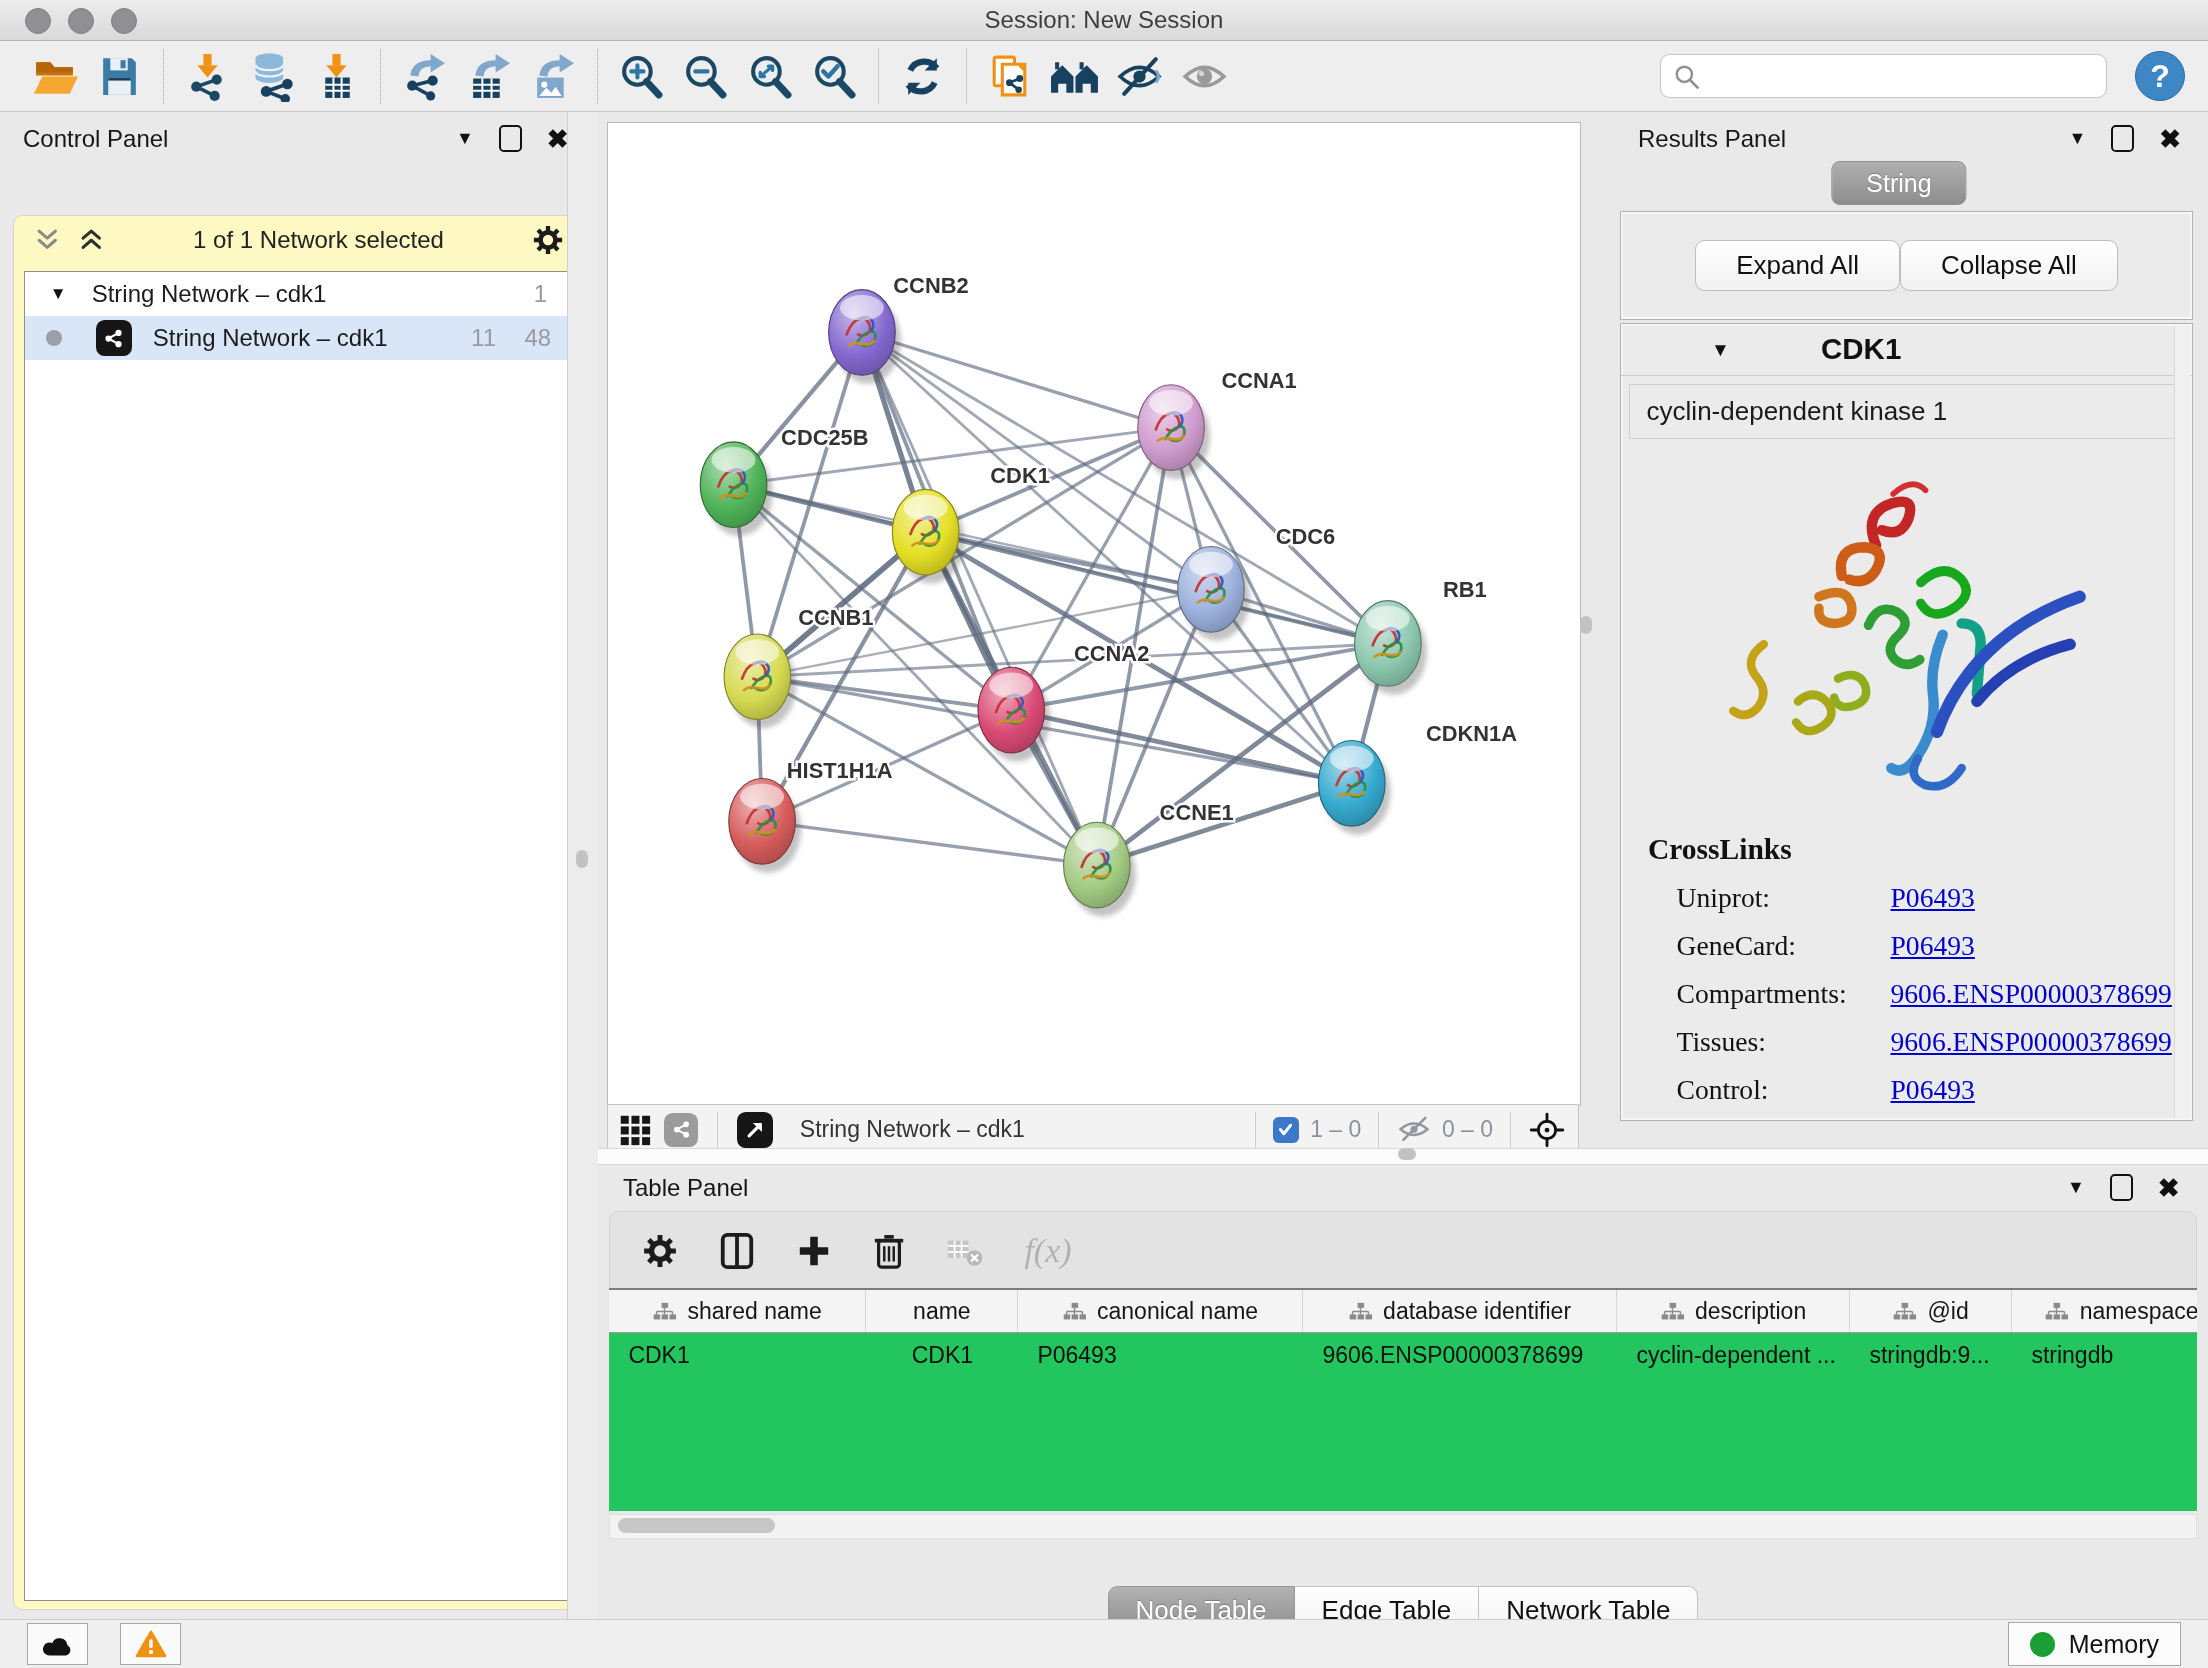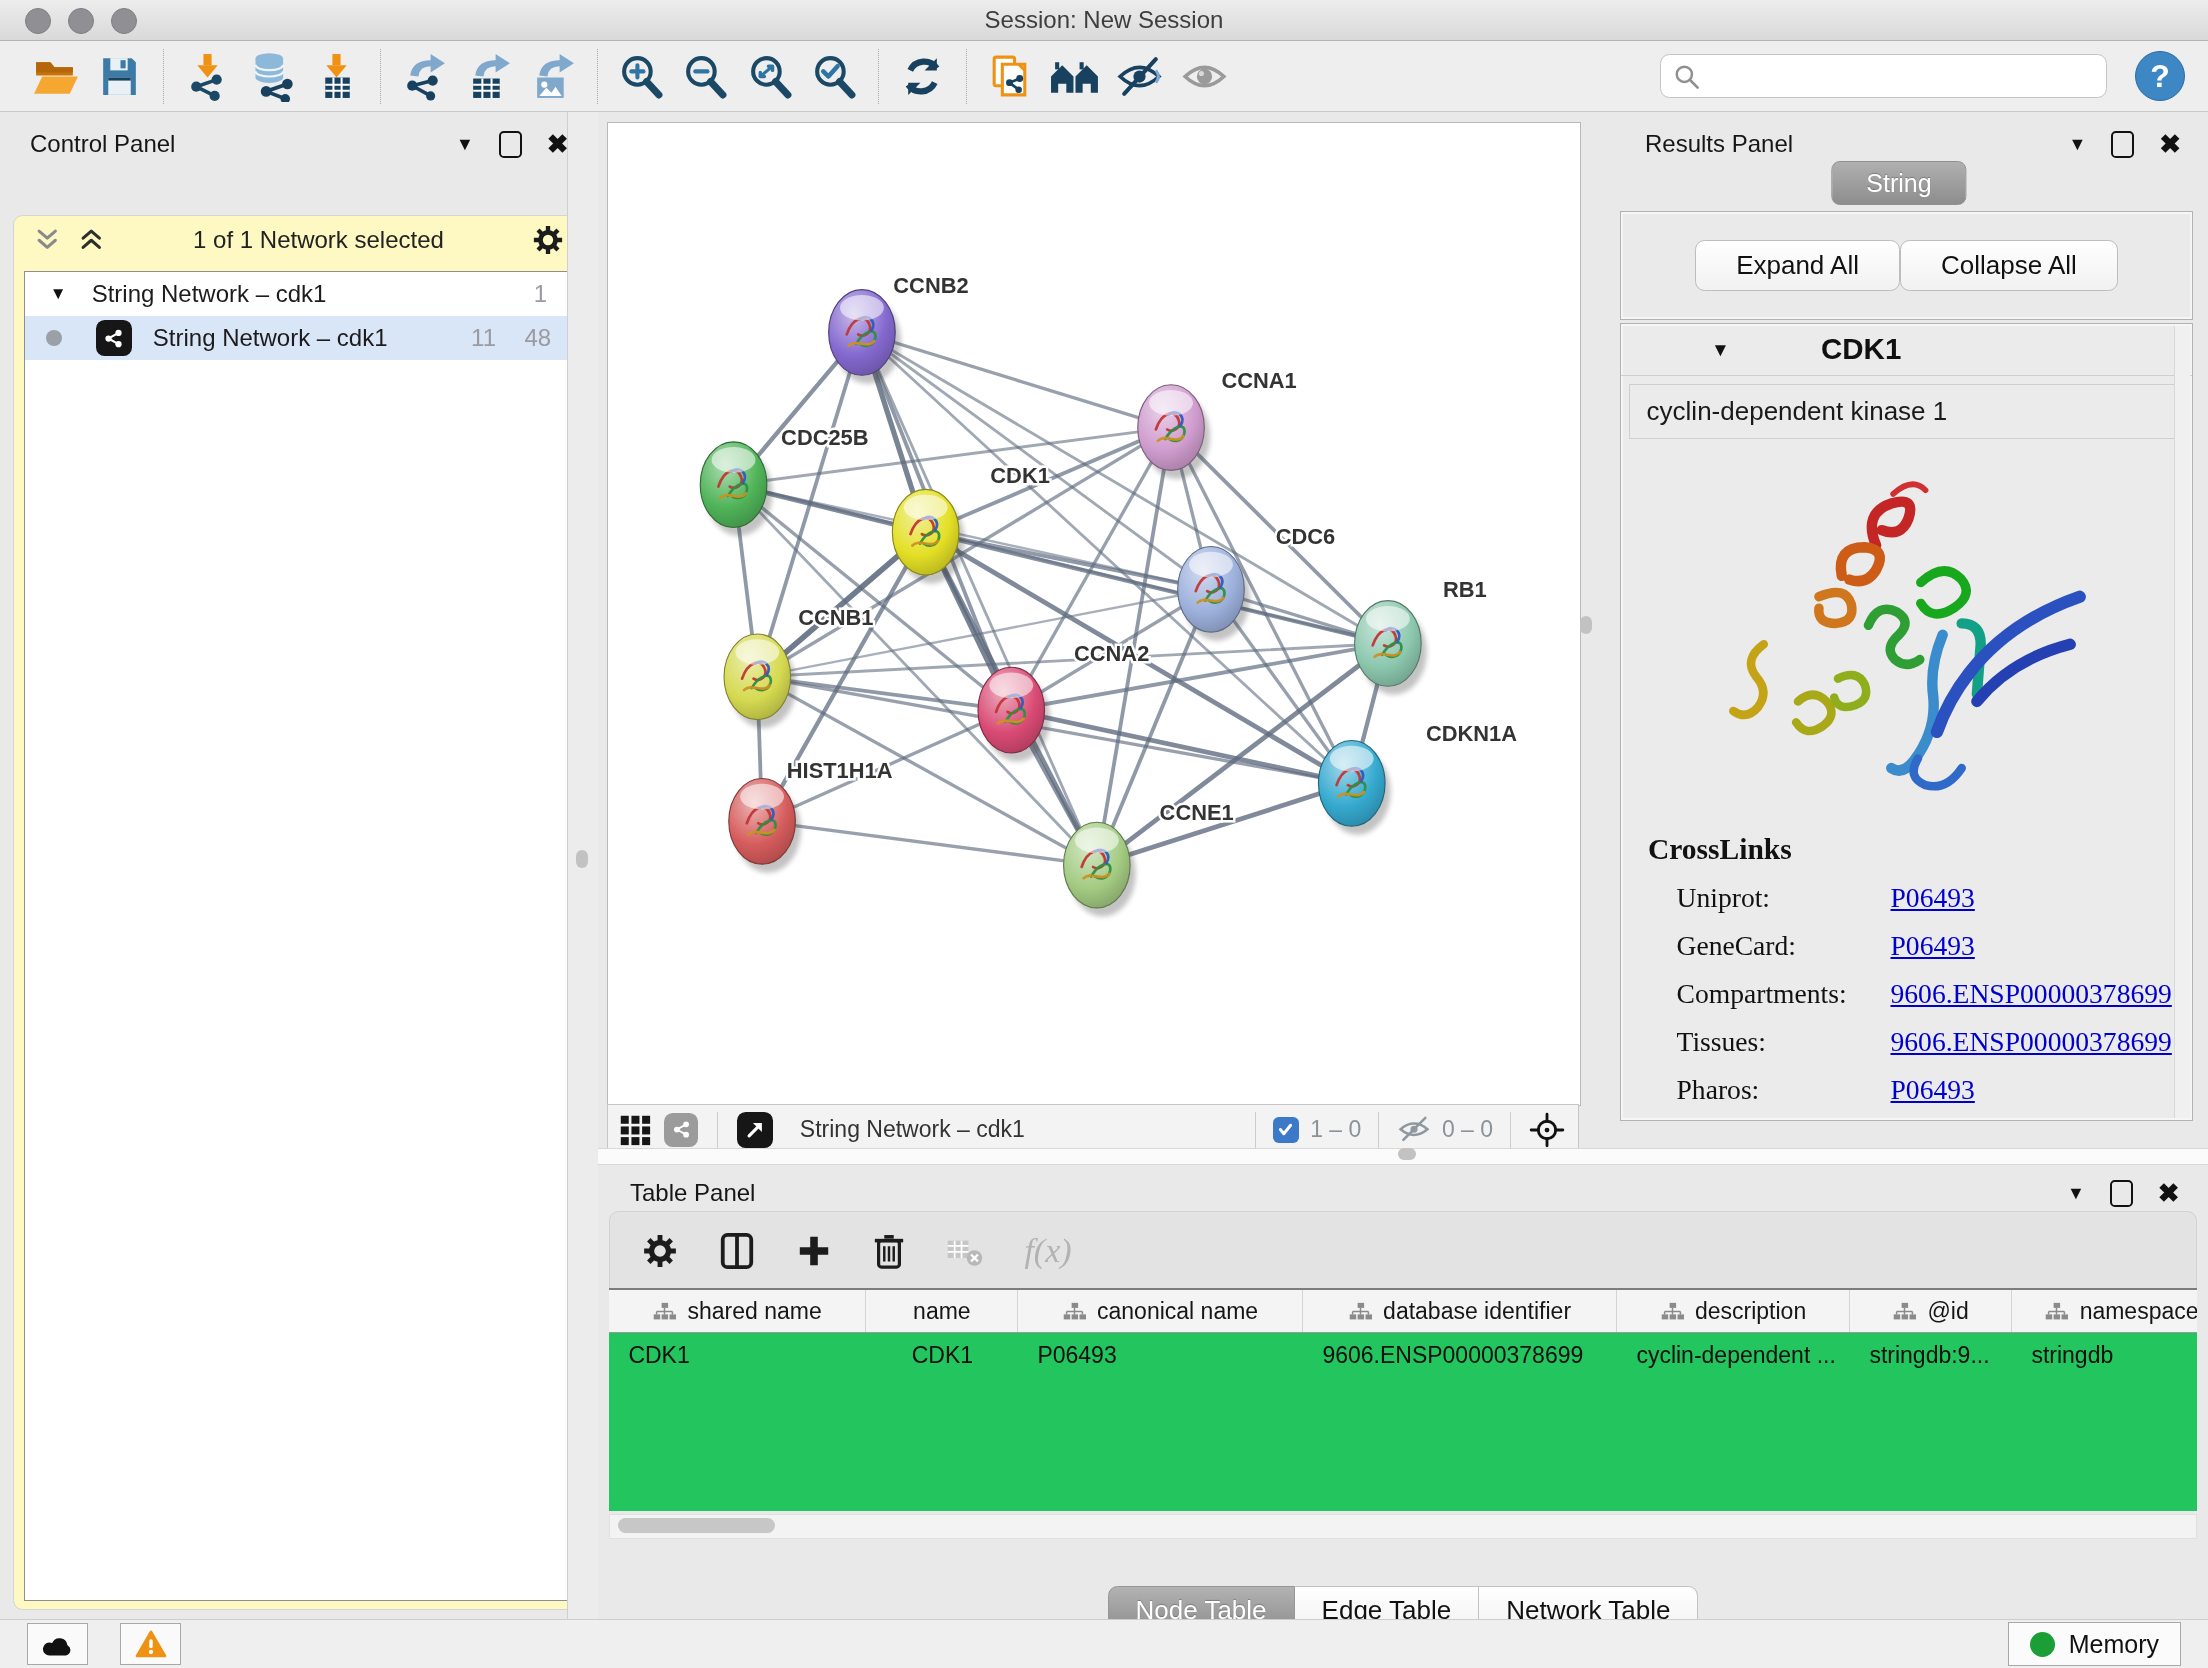--- a/index.html
+++ b/index.html
@@ -21,21 +21,21 @@
     margin:0 5.7px;flex:0 0 auto;}
   .tb-sep{width:0;height:55px;border-left:1.9px dotted #a8a8a8;margin:0 11.4px;flex:0 0 auto;}
   .search-box{margin-left:auto;width:447px;height:44px;background:#fff;border:1.9px solid #c3c3c3;
     border-radius:9.5px;display:flex;align-items:center;padding:0 11.4px;box-sizing:border-box;}
   .search-box input{border:none;outline:none;font-size:23px;flex:1;margin-left:7.6px;
     font-family:"Liberation Sans",sans-serif;background:transparent;}
   .help-btn{width:48px;height:48px;border-radius:50%;background:#3d87c4;color:#fff;
     font-weight:bold;font-size:32px;display:flex;align-items:center;justify-content:center;
     margin-left:28.5px;flex:0 0 auto;border:1px solid #2c6ea6;}
   
-  .panel-head{display:flex;align-items:flex-end;font-size:24px;color:#161616;height:38px;margin-left:7px;}
+  .panel-head{display:flex;align-items:center;font-size:24px;color:#161616;height:38px;}
   .ph-icons{margin-left:auto;display:flex;align-items:center;gap:25px;}
   .ph-tri{font-size:18px;color:#111;}
   .ph-float{width:19px;height:23px;border:2.9px solid #111;border-radius:4.8px;display:inline-block;}
   .ph-close{font-size:26px;font-weight:bold;color:#111;line-height:1;}
   
   .seg{display:flex;}
   .seg .tab{height:42px;display:flex;align-items:center;padding:0 27px;font-size:25px;
     background:linear-gradient(#ffffff,#f2f2f2);border:1px solid #c2c2c2;border-left-width:0;color:#111;}
   .seg .tab:first-child{border-left-width:1px;border-radius:9.5px 0 0 9.5px;}
   .seg .tab:last-child{border-radius:0 9.5px 9.5px 0;}
@@ -708,21 +708,21 @@
         </div>
         <div class="cl-row">
           <span class="cl-label">Compartments:</span>
           <span class="cl-link">9606.ENSP00000378699</span>
         </div>
         <div class="cl-row">
           <span class="cl-label">Tissues:</span>
           <span class="cl-link">9606.ENSP00000378699</span>
         </div>
         <div class="cl-row">
-          <span class="cl-label">Pharos:</span>
+          <span class="cl-label">Control:</span>
           <span class="cl-link">P06493</span>
         </div>
       </div>
       <div class="res-scroll"></div>
     </div>
   </div>
 
   <div id="h-splitter"></div>
   <div class="splitter-dot" style="left:1398px;top:1148px;width:18px;height:12.4px;"></div>
 

